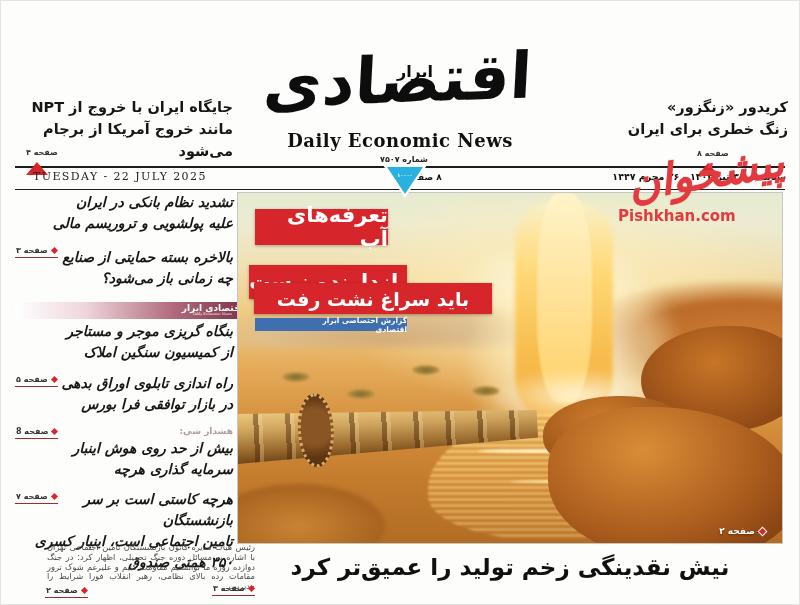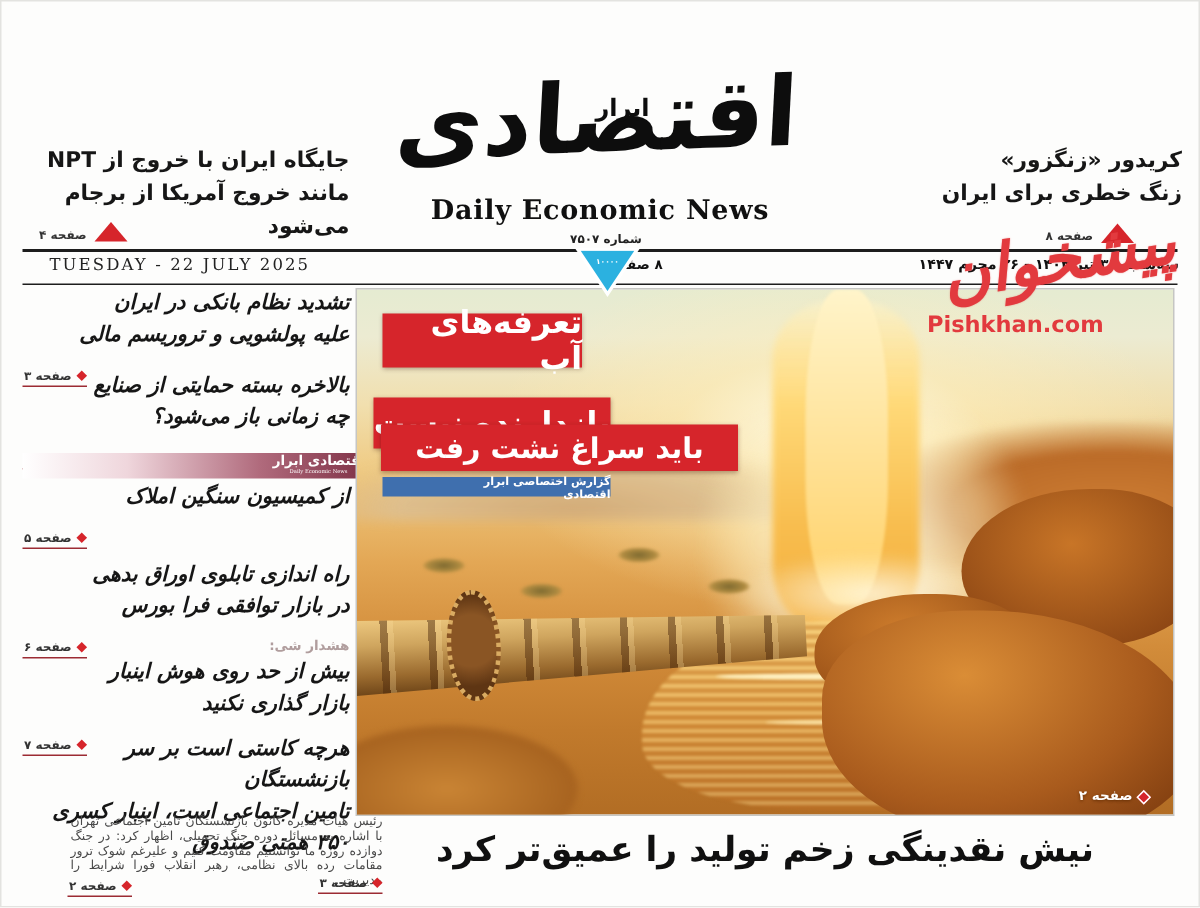--- a/index.html
+++ b/index.html
@@ -27,21 +27,21 @@
   .tri-outer{position:absolute;left:383px;top:165px;width:44px;height:33px;background:#fff;
              clip-path:polygon(0 0,100% 0,50% 100%);z-index:6;}
   .tri-inner{position:absolute;left:387px;top:167px;width:36px;height:27px;background:var(--triangle-cyan);
              clip-path:polygon(0 0,100% 0,50% 100%);z-index:7;display:flex;justify-content:center;}
   .tri-inner span{font-size:5px;color:#fff;margin-top:5px;font-weight:bold;}
   
   .story-top{position:absolute;text-align:right;direction:rtl;font-weight:bold;color:var(--ink);}
   .story-top .l{font-size:14.5px;line-height:22px;}
   #story-tl{left:22px;top:96px;width:211px;}
   #story-tr{left:613px;top:96px;width:175px;}
-  .tri-marker{position:absolute;display:flex;align-items:flex-end;gap:5px;z-index:3;}
+  .tri-marker{position:absolute;display:flex;align-items:flex-start;gap:5px;z-index:3;flex-direction:column;}
   .tri-marker .txt{font-size:8px;font-weight:bold;color:#333;direction:rtl;}
   .red-tri{width:0;height:0;border-left:11px solid transparent;border-right:11px solid transparent;
            border-bottom:13px solid var(--accent-red);}
   #marker-tl{left:26px;top:148px;}
   #marker-tr{left:697px;top:149px;}
   
   .rule{position:absolute;left:15px;width:770px;background:#1d1d1d;z-index:2;}
   #rule-top{top:166px;height:2px;}
   #rule-bottom{top:189px;height:1px;}
   #date-en{position:absolute;left:33px;top:170px;font-family:"DejaVu Serif",serif;font-size:11px;
@@ -198,40 +198,41 @@
   </div>
 
   <div id="sb-banner">
     <div class="banner-logo">
       <div class="bl-main">اقتصادی ابرار</div>
       <div class="bl-sub">Daily Economic News</div>
     </div>
   </div>
 
   <div id="sb3" class="sb-story">
+    <div class="l">بنگاه گریزی موجر و مستاجر</div>
     <div class="l">از کمیسیون سنگین املاک</div>
     <div class="sb-marker"><span class="marker-inline">
           <span class="red-diamond"></span>
           <span class="txt">صفحه ۵</span>
         </span></div>
   </div>
 
   <div id="sb4" class="sb-story">
     <div class="l">راه اندازی تابلوی اوراق بدهی</div>
     <div class="l">در بازار توافقی فرا بورس</div>
     <div class="sb-marker"><span class="marker-inline">
           <span class="red-diamond"></span>
-          <span class="txt">صفحه ۶</span>
+          <span class="txt">صفحه 8</span>
         </span></div>
   </div>
 
   <div id="sb5" class="sb-story">
     <div class="sb-kicker">هشدار شی:</div>
     <div class="l">بیش از حد روی هوش اینبار</div>
-    <div class="l">بازار گذاری نکنید</div>
+    <div class="l">سرمایه گذاری هرچه</div>
     <div class="sb-marker"><span class="marker-inline">
           <span class="red-diamond"></span>
           <span class="txt">صفحه ۷</span>
         </span></div>
   </div>
 
   <div id="sb6" class="sb-story">
     <div class="l">هرچه کاستی است بر سر بازنشستگان</div>
     <div class="l">تامین اجتماعی است، اینبار کسری</div>
     <div class="l">۳۵۰ همتی صندوق</div>

